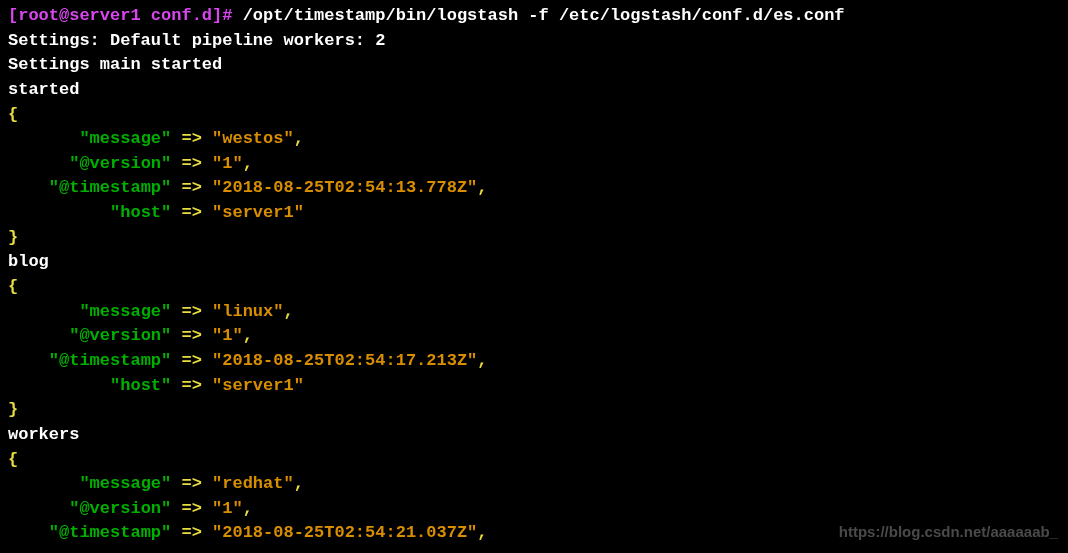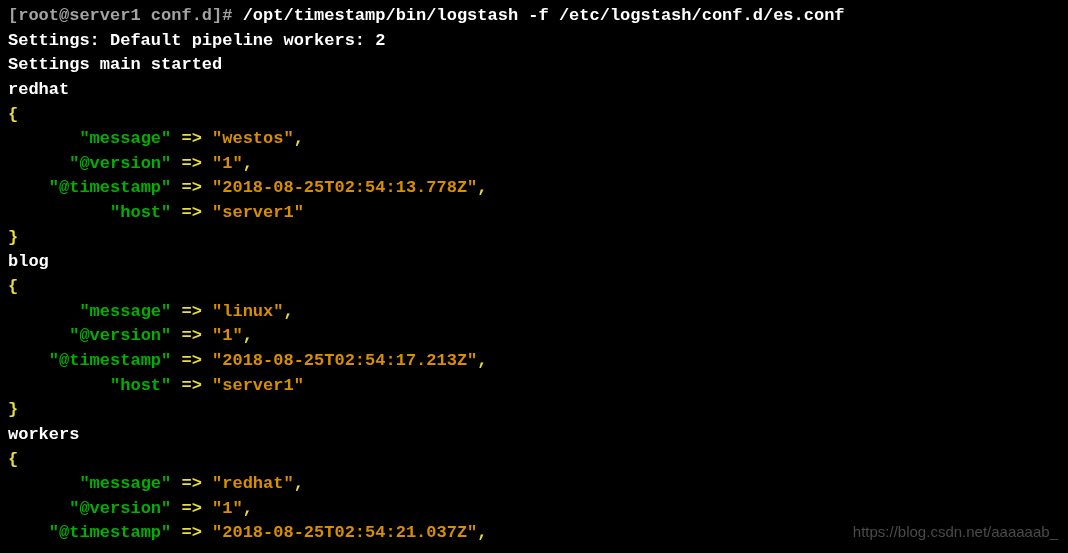--- a/index.html
+++ b/index.html
@@ -17,49 +17,49 @@
       width: 1068px;
       height: 553px;
       overflow: hidden;
       position: relative;
       font-weight: bold;
     }
     .line {
       white-space: pre;
     }
     .red {
-      color: #a3a3a3;
+      color: #d946ef;
     }
     .yellow {
       color: #e8dc3f;
     }
     .green {
       color: #00b000;
     }
     .orange {
       color: #d98e00;
     }
     .watermark {
       position: absolute;
       bottom: 10px;
       right: 10px;
       color: #4a4a4a;
       font-family: sans-serif;
       font-size: 15px;
-      font-weight: normal;
+      font-weight: bold;
     }
   </style>
 </head>
 <body>
 
 <div class="line"><span class="red">[root@server1 conf.d]# </span><span>/opt/timestamp/bin/logstash -f /etc/logstash/conf.d/es.conf</span></div>
 <div class="line">Settings: Default pipeline workers: 2</div>
 <div class="line">Settings main started</div>
 
-<div class="line">redhat</div>
+<div class="line">started</div>
 <div class="line yellow">{</div>
 <div class="line">       <span class="green">"message"</span><span class="yellow"> =&gt; </span><span class="orange">"westos"</span><span class="yellow">,</span></div>
 <div class="line">      <span class="green">"@version"</span><span class="yellow"> =&gt; </span><span class="orange">"1"</span><span class="yellow">,</span></div>
 <div class="line">    <span class="green">"@timestamp"</span><span class="yellow"> =&gt; </span><span class="orange">"2018-08-25T02:54:13.778Z"</span><span class="yellow">,</span></div>
 <div class="line">          <span class="green">"host"</span><span class="yellow"> =&gt; </span><span class="orange">"server1"</span></div>
 <div class="line yellow">}</div>
 
 <div class="line">blog</div>
 <div class="line yellow">{</div>
 <div class="line">       <span class="green">"message"</span><span class="yellow"> =&gt; </span><span class="orange">"linux"</span><span class="yellow">,</span></div>

